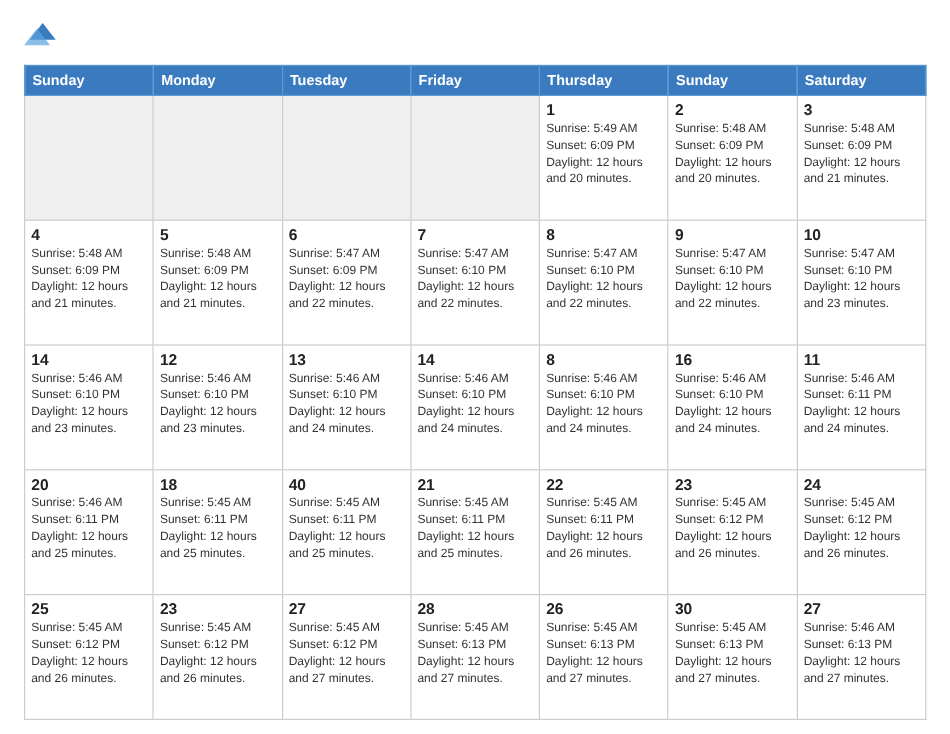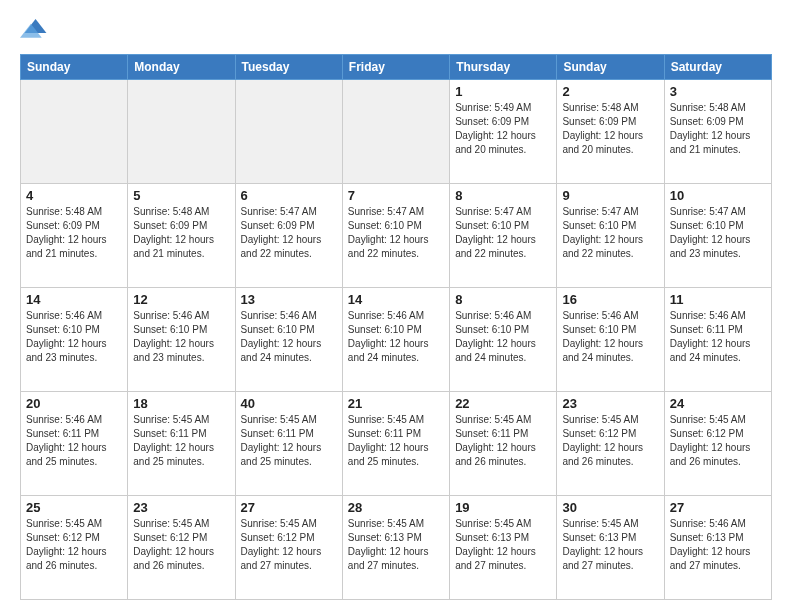--- a/index.html
+++ b/index.html
@@ -301,21 +301,21 @@
 Sunset: 6:12 PM
 Daylight: 12 hours and 27 minutes.</div>
           </td>
           <td>
             <span class="day-number">28</span>
             <div class="day-detail" style="white-space: pre-line;">Sunrise: 5:45 AM
 Sunset: 6:13 PM
 Daylight: 12 hours and 27 minutes.</div>
           </td>
           <td>
-            <span class="day-number">19</span>
+            <span class="day-number">26</span>
             <div class="day-detail" style="white-space: pre-line;">Sunrise: 5:45 AM
 Sunset: 6:13 PM
 Daylight: 12 hours and 27 minutes.</div>
           </td>
           <td>
             <span class="day-number">30</span>
             <div class="day-detail" style="white-space: pre-line;">Sunrise: 5:45 AM
 Sunset: 6:13 PM
 Daylight: 12 hours and 27 minutes.</div>
           </td>

